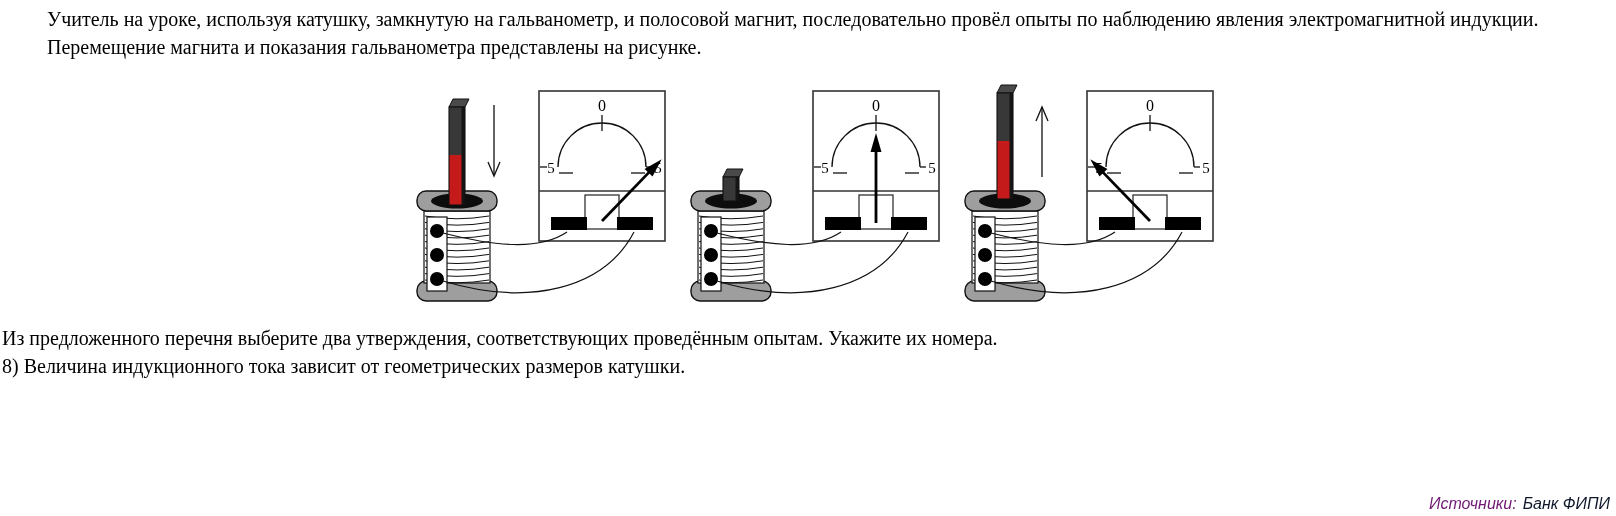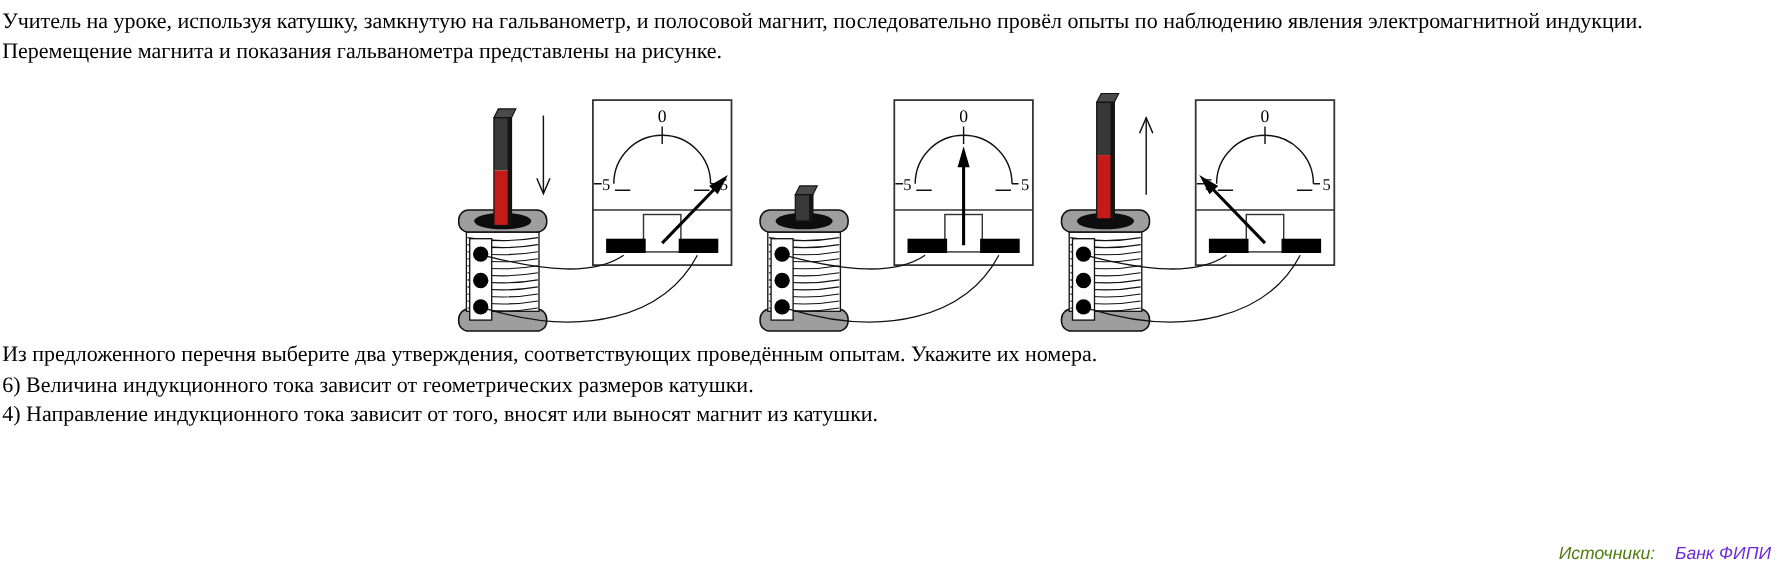--- a/index.html
+++ b/index.html
@@ -1,31 +1,31 @@
 <!DOCTYPE html>
 <html><head>
 <meta charset="utf-8">
 <style>
   html,body{margin:0;padding:0;background:#fff;}
   body{
     width:1616px;height:516px;position:relative;overflow:hidden;
     font-family:"Liberation Serif", serif;font-size:20px;color:#000;
   }
-  .intro{padding:5px 6px 0 2px;line-height:28px;max-width:1612px;}
+  .intro{padding:5px 6px 0 2px;line-height:28px;max-width:1612px;margin-left:45px;}
   .figure-row{
     margin-top:22px;display:flex;justify-content:center;align-items:flex-start;gap:4px;height:222px;
   }
   .exp svg{display:block;}
-  .qa-block{margin-top:4px;padding-left:2px;line-height:27.5px;}
+  .qa-block{margin-top:20px;padding-left:2px;line-height:27.5px;}
   .source-line{
     position:absolute;right:6px;bottom:3px;
     font-family:"Liberation Sans", sans-serif;font-style:italic;font-size:16px;
   }
-  .source-label{color:#4d7c0f;}
-  .source-value{color:#6d28d9;margin-left:18px;}
+  .source-label{color:#701a75;}
+  .source-value{color:#0f172a;margin-left:6px;}
   .defs-holder{position:absolute;width:0;height:0;overflow:hidden;}
 </style>
 </head>
 <body>
 
 <div class="defs-holder">
 <svg width="0" height="0">
   <defs>
     <symbol id="coil-sym" viewBox="0 0 80 110" overflow="visible">
       <rect x="0" y="90" width="80" height="20" rx="9" fill="#9e9e9e" stroke="#111" stroke-width="1.4"></rect>
@@ -145,20 +145,19 @@
         <line x1="63" y1="130" x2="63" y2="60" stroke="#000" stroke-width="2.8"></line>
         <polygon points="63,44 57.5,63 68.5,63" fill="#000"></polygon>
       </g>
     </svg>
   </div>
 </div>
 
 <div class="qa-block">
   <div>Из предложенного перечня выберите два утверждения, соответствующих проведённым опытам. Укажите их номера.</div>
   <div>
-    <div>6) Величина индукционного тока зависит от геометрических размеров катушки.</div>
-    <div>4) Направление индукционного тока зависит от того, вносят или выносят магнит из катушки.</div>
+    <div>8) Величина индукционного тока зависит от геометрических размеров катушки.</div>
   </div>
 </div>
 
 <div class="source-line">
   <span class="source-label">Источники:</span><span class="source-value">Банк ФИПИ</span>
 </div>
 
 </body></html>

